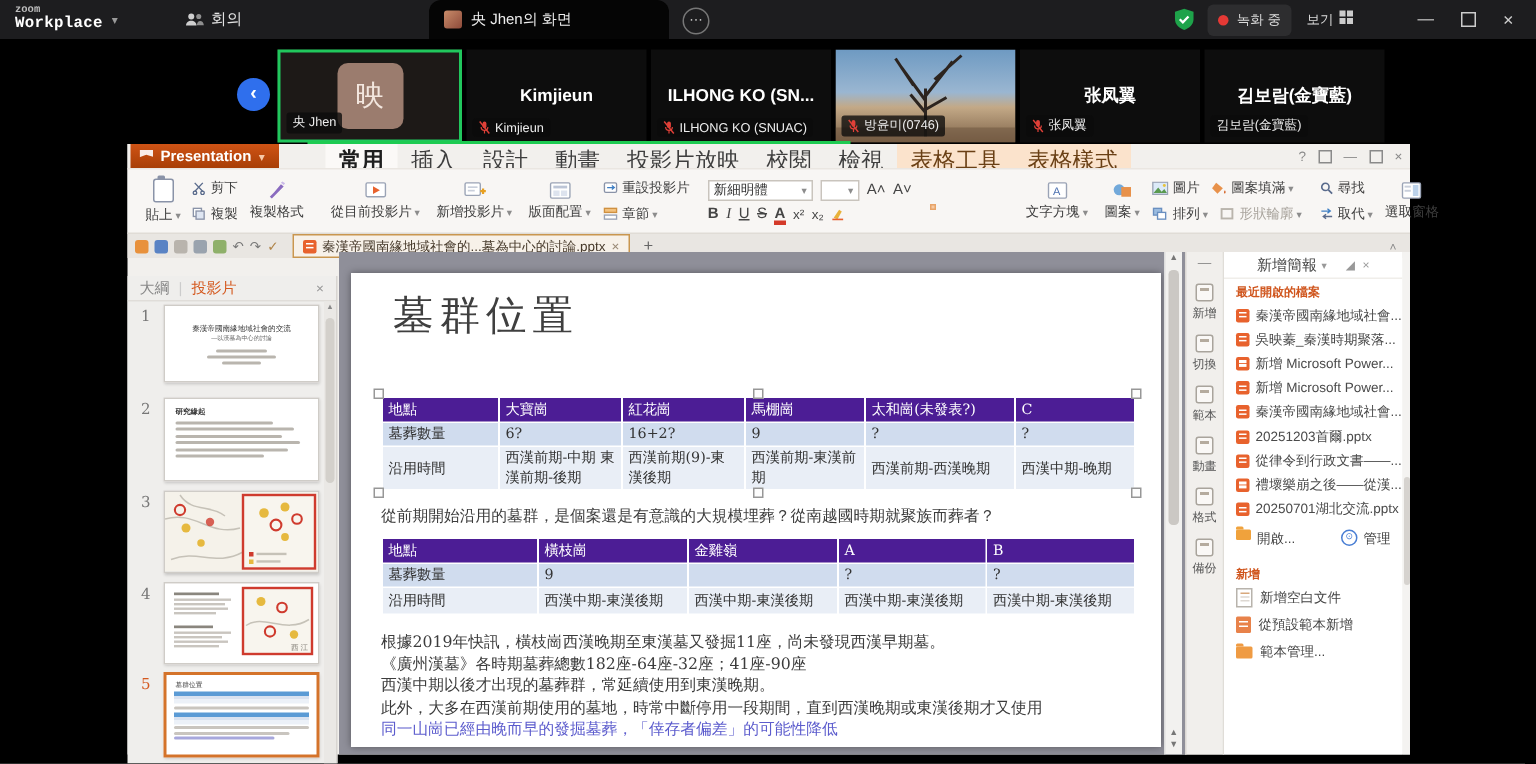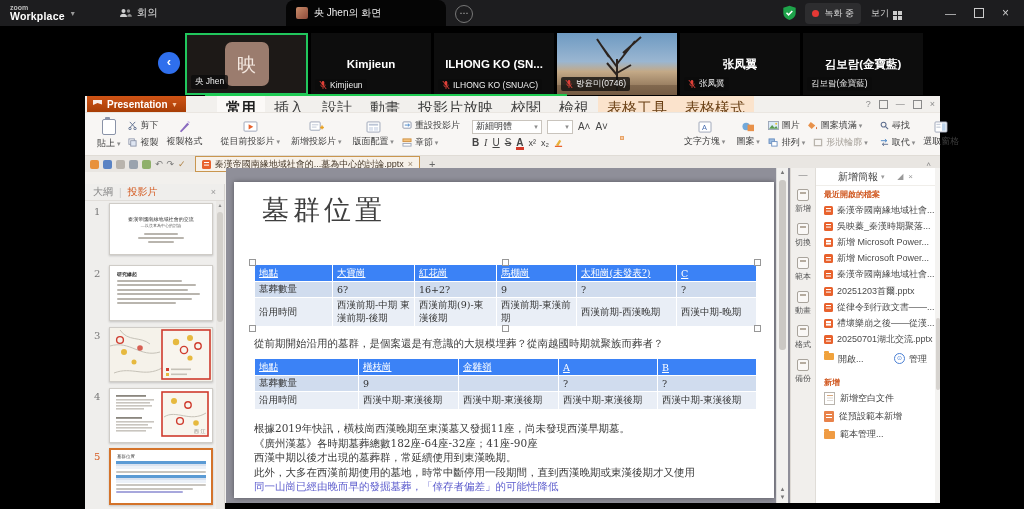--- a/index.html
+++ b/index.html
@@ -2,33 +2,33 @@
 <html><head>
 <meta charset="utf-8">
 <style>
   html,body{margin:0;padding:0;background:#000;}
   body{font-family:"Liberation Sans","DejaVu Sans",sans-serif;}
   .screen{position:relative;width:1024px;height:509px;background:#000;overflow:hidden;}
 
   
   .topbar{position:absolute;left:0;top:0;width:1024px;height:26px;background:#1d1d1f;display:flex;align-items:center;color:#ddd;z-index:20;}
   .zoom-logo{display:flex;align-items:center;margin-left:10px;gap:6px;}
-  .zl-txt{line-height:1;}
+  .zl-txt{line-height:1;font-family:Liberation Mono, monospace;}
   .zl-top{font-size:7px;color:#bdbdbd;font-weight:bold;}
   .zl-bot{font-size:10.5px;color:#fff;font-weight:bold;letter-spacing:.2px;}
   .zl-chev{color:#9a9a9a;font-size:8px;}
   .meet-tab{display:flex;align-items:center;gap:5px;margin-left:44px;font-size:10.5px;color:#e3e3e3;}
   .scr-tab{position:absolute;left:286px;top:0;height:26px;width:160px;background:#050505;border-radius:8px 8px 0 0;display:flex;align-items:center;gap:6px;padding:0 10px;box-sizing:border-box;}
   .scr-ico{width:12px;height:12px;border-radius:2px;background:linear-gradient(135deg,#c98c6a,#8d4a3a);flex:none;}
   .scr-lbl{font-size:10px;color:#eee;white-space:nowrap;overflow:hidden;}
   .more-btn{position:absolute;left:455px;top:5px;width:16px;height:16px;border:1px solid #777;border-radius:50%;color:#bbb;font-size:9px;line-height:14px;text-align:center;}
   .top-right{position:absolute;right:6px;top:0;height:26px;display:flex;align-items:center;}
   .rec-pill{display:flex;align-items:center;gap:5px;background:#2d2d2f;border-radius:4px;padding:4px 7px;font-size:9px;color:#ddd;margin-left:8px;}
   .rec-dot{width:7px;height:7px;border-radius:50%;background:#e53935;}
-  .view-btn{display:flex;align-items:flex-end;gap:4px;font-size:9px;color:#ddd;margin-left:10px;}
+  .view-btn{display:flex;align-items:flex-start;gap:4px;font-size:9px;color:#ddd;margin-left:10px;}
   .grid-ico{display:inline-block;width:9px;height:9px;background:
      linear-gradient(#ccc,#ccc) 0 0/4px 4px no-repeat,
      linear-gradient(#ccc,#ccc) 5px 0/4px 4px no-repeat,
      linear-gradient(#ccc,#ccc) 0 5px/4px 4px no-repeat,
      linear-gradient(#ccc,#ccc) 5px 5px/4px 4px no-repeat;}
   .winbtns{display:flex;align-items:center;margin-left:34px;gap:0;}
   .win-min{color:#ccc;font-size:11px;padding:0 9px;}
   .win-max{width:8px;height:8px;border:1px solid #ccc;margin:0 9px;}
   .win-close{color:#ccc;font-size:12px;padding:0 9px;}
 
@@ -130,21 +130,21 @@
   .editor{position:absolute;left:141px;top:0;width:564px;height:335px;background:#8f8f99;overflow:hidden;}
   .eslide{position:absolute;left:8px;top:14px;width:540px;height:316px;background:#fff;box-shadow:0 0 5px rgba(0,0,0,.4);}
   .escroll{position:absolute;right:2px;top:0;width:11px;bottom:0;background:#f2f1ef;border-left:1px solid #ddd;}
   .esc-up{position:absolute;top:1px;left:0;right:0;text-align:center;font-size:6px;color:#777;}
   .esc-thumb{position:absolute;top:12px;left:2px;width:7px;height:170px;background:#cbc8c4;border-radius:3px;}
   .esc-dn{position:absolute;bottom:2px;left:0;right:0;text-align:center;font-size:6px;color:#777;line-height:8px;}
 
   .s-title{position:absolute;left:28px;top:10px;font-family:"DejaVu Serif","Liberation Serif",serif;font-size:27px;color:#3f3f3f;letter-spacing:4px;}
   .stable{position:absolute;left:20px;width:502px;border-collapse:collapse;font-family:"DejaVu Serif","Liberation Serif",serif;table-layout:fixed;}
   .stable td{border:1px solid #fff;font-size:9.5px;padding:1px 4px;vertical-align:middle;overflow:hidden;white-space:normal;}
-  .stable tr.hd td{background:#3b82f6;color:#fff;height:14px;white-space:nowrap;text-decoration:underline;}
+  .stable tr.hd td{background:#4c1d95;color:#fff;height:14px;white-space:nowrap;}
   .stable tr.r1 td{background:#d0dcee;color:#333;height:13px;}
   .stable tr.r2 td{background:#e9eef6;color:#333;}
   .t1pos{top:82px;}
   .t2pos{top:176px;}
   .handle{position:absolute;width:5px;height:5px;background:#fdfdfd;border:1px solid #979797;z-index:3;}
   .s-q{position:absolute;left:20px;top:155px;font-family:"DejaVu Serif","Liberation Serif",serif;font-size:10.5px;color:#3d3d3d;white-space:nowrap;}
   .s-notes{position:absolute;left:20px;top:239px;font-family:"DejaVu Serif","Liberation Serif",serif;font-size:10.5px;color:#3c3c3c;line-height:14.5px;width:512px;}
   .s-note-hl{color:#5c5ccd;}
 
   

